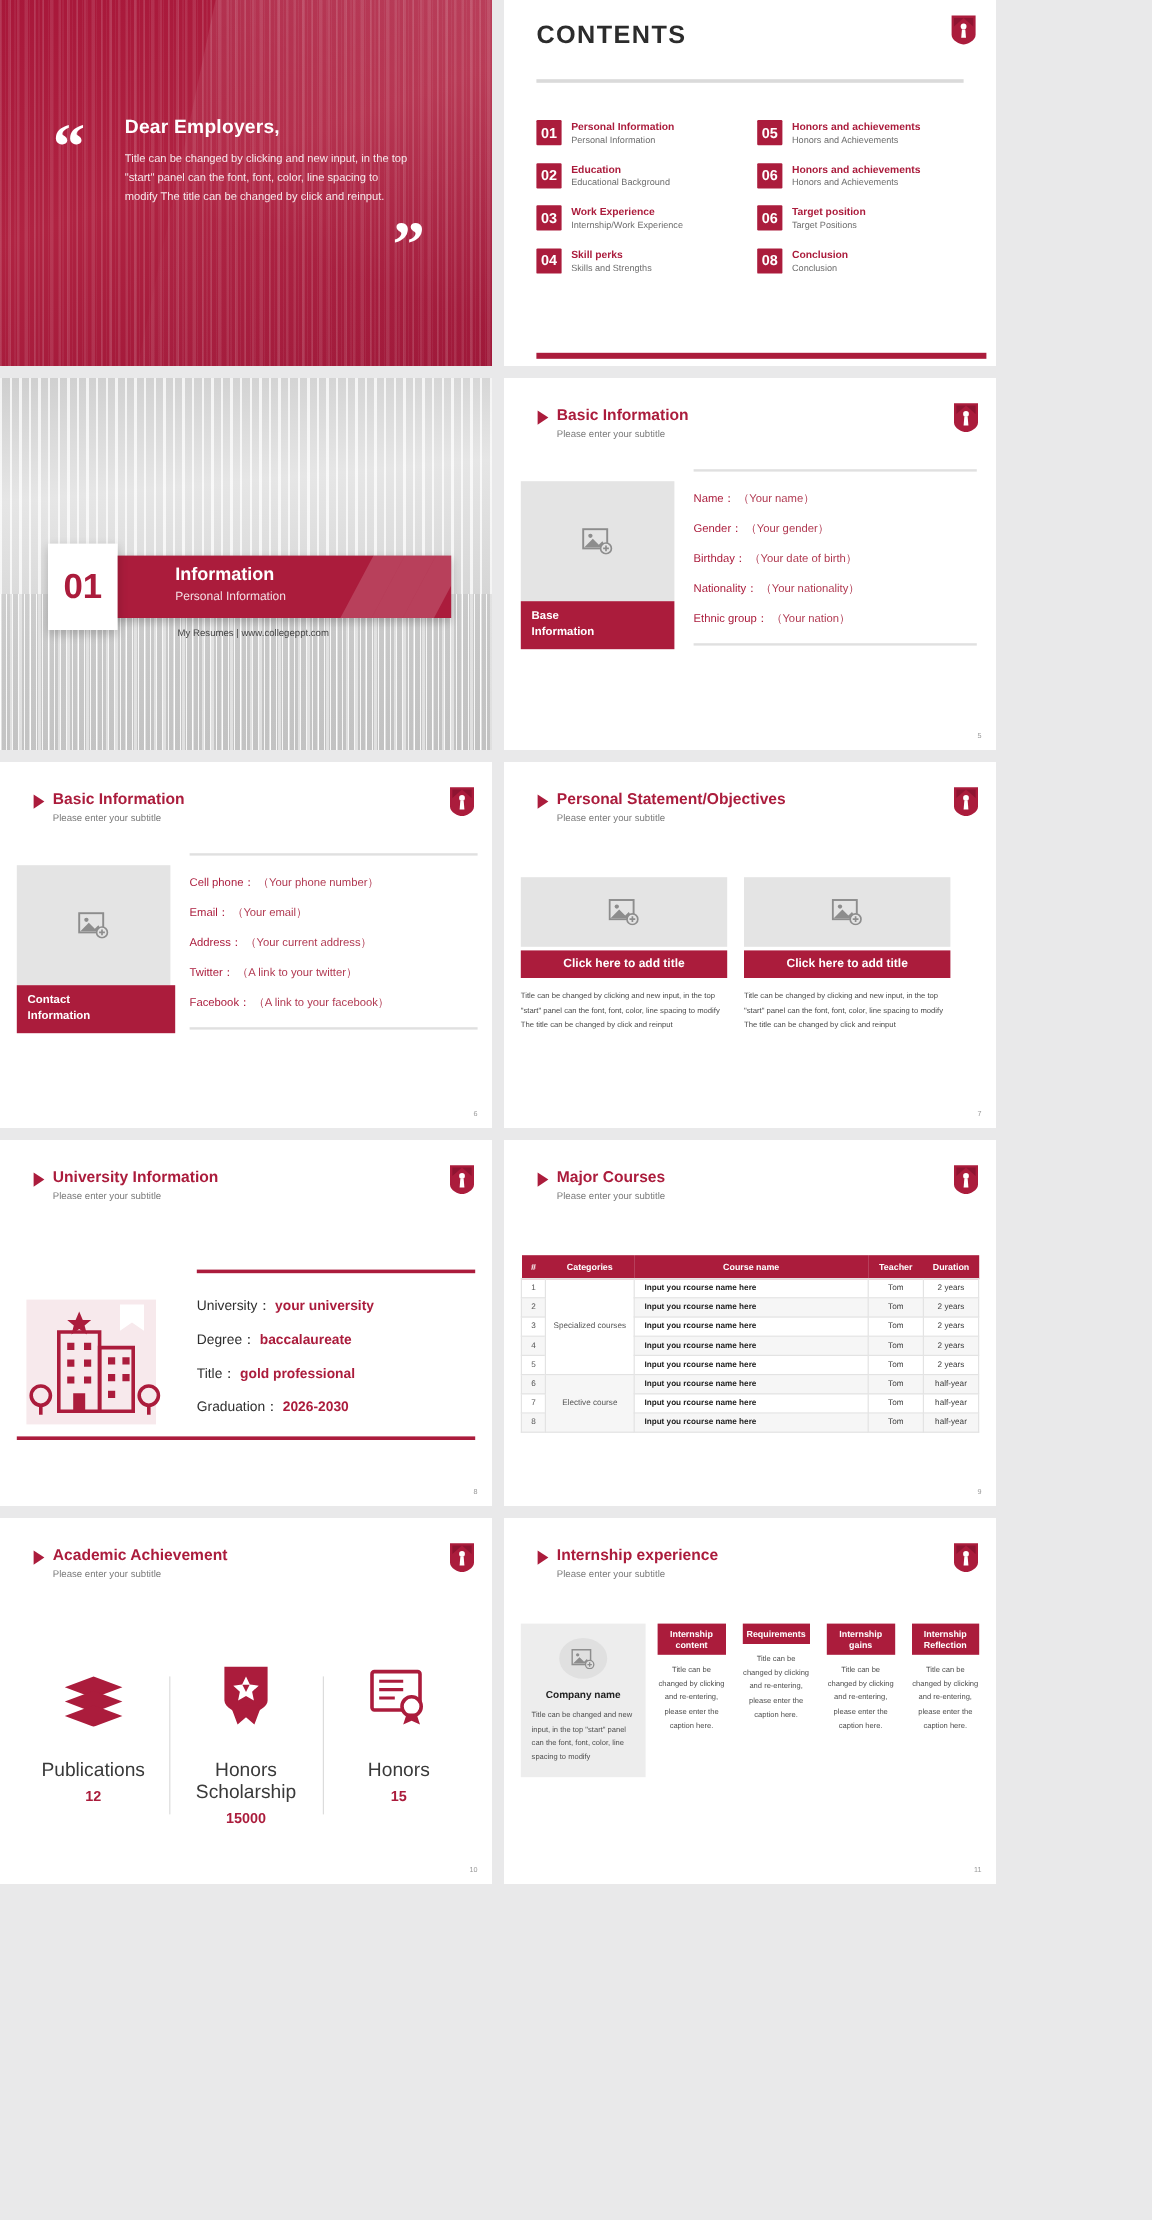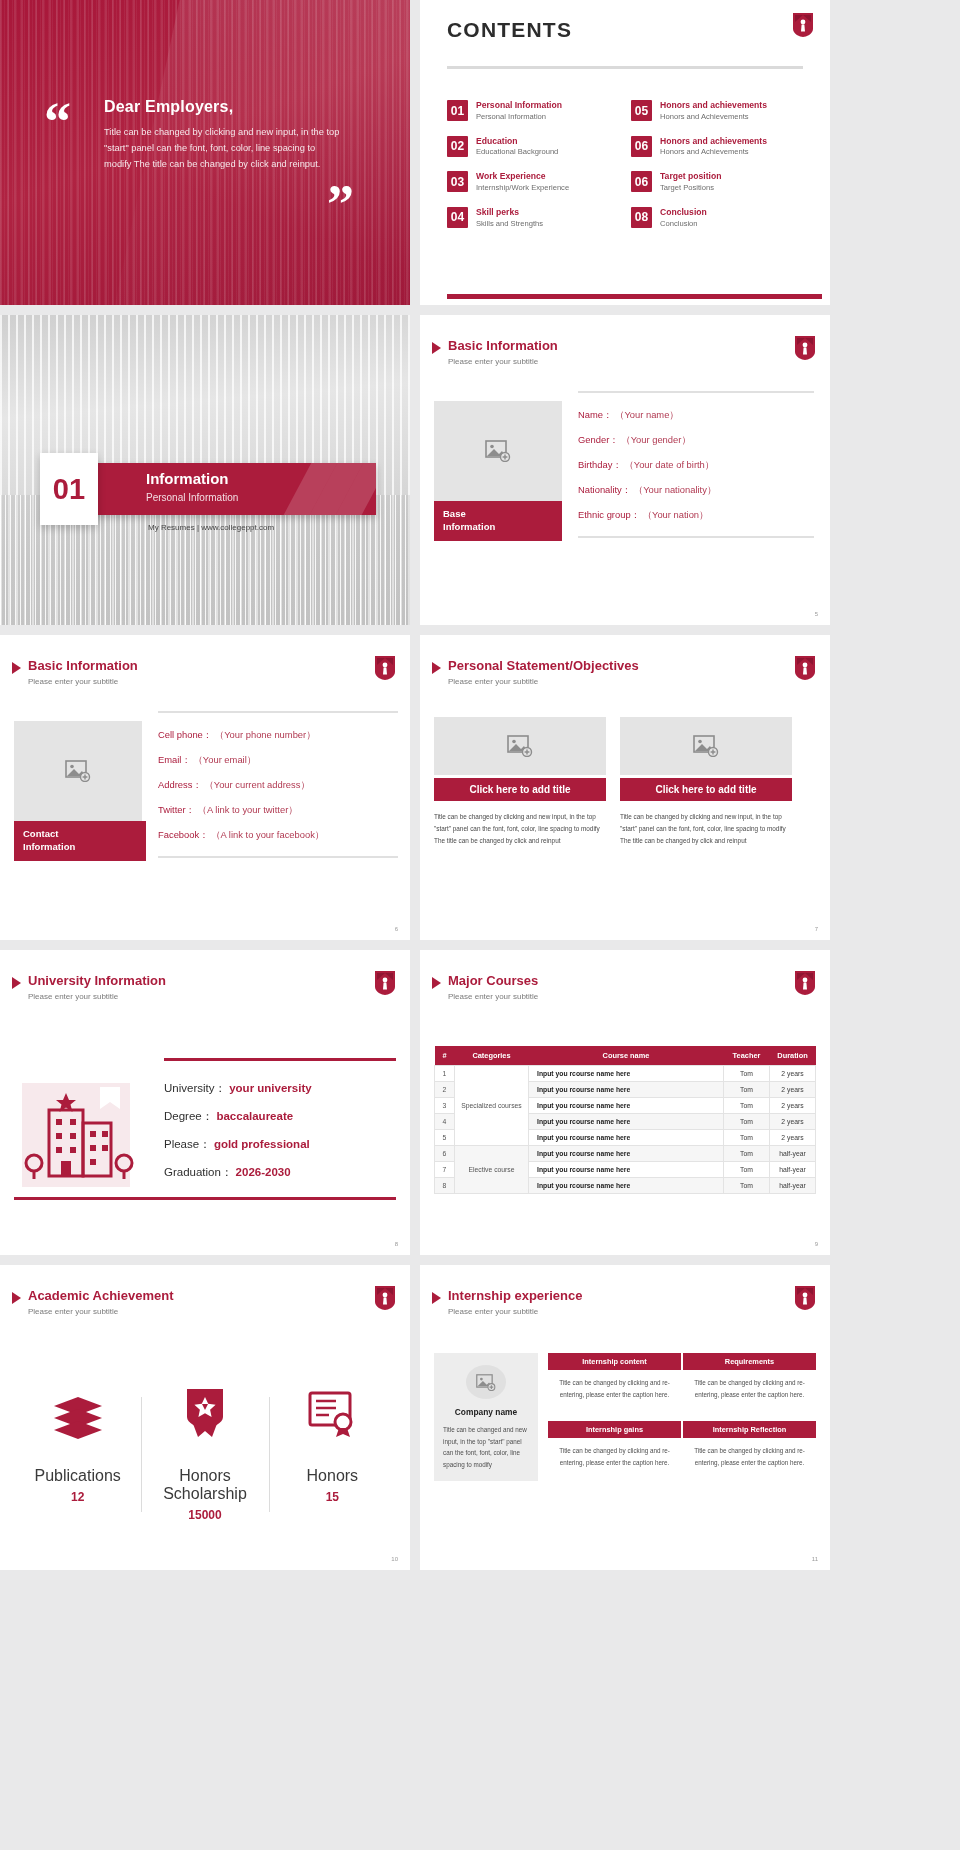--- a/index.html
+++ b/index.html
@@ -65,21 +65,21 @@
   .sect-band .sl { position:absolute; right:0; top:0; bottom:0; width:110px; overflow:hidden; }
   .sect-band .sl i { position:absolute; top:-20px; width:26px; height:120px; background:rgba(255,255,255,.16);
      transform:skewX(-28deg); }
   .sect-num { position:absolute; left:40px; top:138px; width:58px; height:72px; background:#fff;
      display:flex; align-items:center; justify-content:center; font-size:29px; font-weight:700;
      color:#ab1c3c; box-shadow:0 3px 8px rgba(0,0,0,.2); }
   .sect-tt { position:absolute; left:146px; top:155px; color:#fff; font-size:15px; font-weight:700; }
   .sect-st { position:absolute; left:146px; top:177px; color:#f3dde3; font-size:10px; }
   .sect-foot { position:absolute; left:148px; top:208px; font-size:8px; color:#474747; }
   
-  .ch { position:absolute; left:12px; top:24px; display:flex; gap:7px; align-items:flex-start; }
+  .ch { position:absolute; left:28px; top:24px; display:flex; gap:7px; align-items:flex-start; }
   .ch-tri { width:0;height:0; border-left:9px solid #ab1c3c; border-top:6px solid transparent;
      border-bottom:6px solid transparent; margin-top:3px; }
   .ch-t { font-size:13px; font-weight:700; color:#ab1c3c; line-height:1.15; }
   .ch-s { font-size:8px; color:#7b7b7b; margin-top:3px; }
   .pg { position:absolute; right:12px; bottom:8px; font-size:6px; color:#9a9a9a; }
   
   .ph { background:#e4e4e4; display:flex; align-items:center; justify-content:center; }
   .ph svg { width:26px; height:22px; }
   
   .info-photo { position:absolute; width:128px; }
@@ -125,21 +125,21 @@
   .ach-ico { height:56px; display:flex; align-items:flex-end; justify-content:center; }
   .ach-ico svg { fill:#ab1c3c; }
   .ach-l { font-size:16px; color:#3a3a3a; margin-top:28px; }
   .ach-v { font-size:12px; font-weight:700; color:#ab1c3c; margin-top:5px; }
   
   .intern { position:absolute; left:14px; top:88px; width:382px; display:flex; gap:10px; }
   .comp { width:104px; background:#ededed; padding:10px 9px; }
   .comp .ph { width:40px; height:34px; border-radius:50%; margin:2px auto 8px; background:#e0e0e0; }
   .comp h4 { font-size:8.4px; color:#222; text-align:center; margin-bottom:7px; }
   .comp p { font-size:6.3px; color:#4e4e4e; line-height:1.85; }
-  .igrid { flex:1; display:grid; grid-template-columns:1fr 1fr; gap:9px 2px; }
+  .igrid { flex:1; display:grid; grid-template-columns:1fr 1fr 1fr 1fr; gap:9px 14px; }
   .icard .ih { background:#ab1c3c; color:#fff; font-size:7.4px; font-weight:700; text-align:center;
      padding:4px 0; }
   .icard p { font-size:6.3px; color:#4e4e4e; line-height:1.85; margin-top:7px; text-align:center; }
 </style>
 </head>
 <body>
 
 <div class="deck">
 
   <div class="slide s-h305 cover">
@@ -369,21 +369,21 @@
     </div>
     <div class="crest" style="right:14px; top:20px;">
       <svg viewBox="0 0 22 26">
           <path d="M1 1h20v16c0 5-7 8-10 8S1 22 1 17V1z" fill="#ab1c3c"></path>
           <path d="M11 3 L19 3 L19 10 Z" fill="#8e1431"></path>
           <path d="M3 3 L11 3 L3 10 Z" fill="#8e1431"></path>
           <circle cx="11" cy="10" r="2.4" fill="#fff"></circle>
           <path d="M9.6 12.5h2.8l.6 7h-4z" fill="#fff"></path>
         </svg>
     </div>
-    <div class="two" style="left:14px; top:82px;justify-content:flex-end;">
+    <div class="two" style="left:14px; top:96px;justify-content:flex-end;">
       <div class="col">
         <div class="ph">
           <svg viewBox="0 0 26 22">
               <rect x="1" y="1" width="20" height="16" fill="none" stroke="#8d8d8d" stroke-width="1.6"></rect>
               <circle cx="7" cy="6.5" r="1.8" fill="#8d8d8d"></circle>
               <path d="M2 16 L9 9 L14 14 L17 11 L20 16 Z" fill="#8d8d8d"></path>
               <circle cx="20" cy="17" r="4.5" fill="#e4e4e4" stroke="#8d8d8d" stroke-width="1.4"></circle>
               <path d="M20 14.6v4.8M17.6 17h4.8" stroke="#8d8d8d" stroke-width="1.4"></path>
             </svg>
         </div>
@@ -446,21 +446,21 @@
         <div class="uni-txt">
           <div class="uni-line">
             <span>University：</span>
             <b>your university</b>
           </div>
           <div class="uni-line">
             <span>Degree：</span>
             <b>baccalaureate</b>
           </div>
           <div class="uni-line">
-            <span>Please：</span>
+            <span>Title：</span>
             <b>gold professional</b>
           </div>
           <div class="uni-line">
             <span>Graduation：</span>
             <b>2026-2030</b>
           </div>
         </div>
       </div>
       <div class="uni-bot"></div>
     </div>

